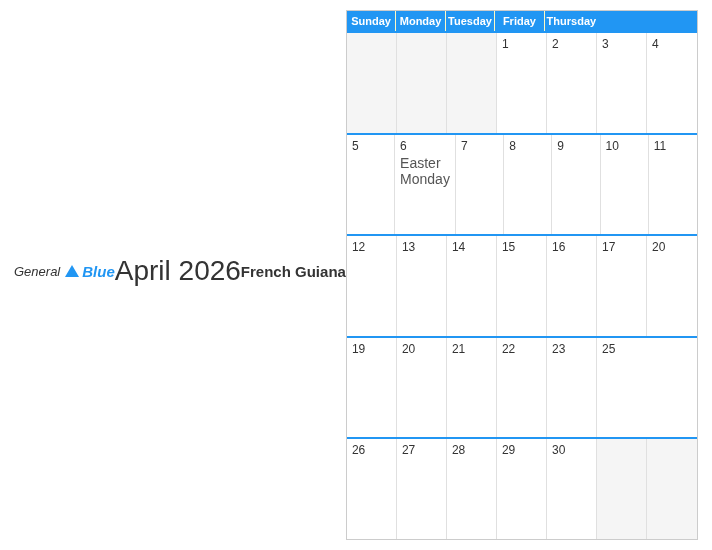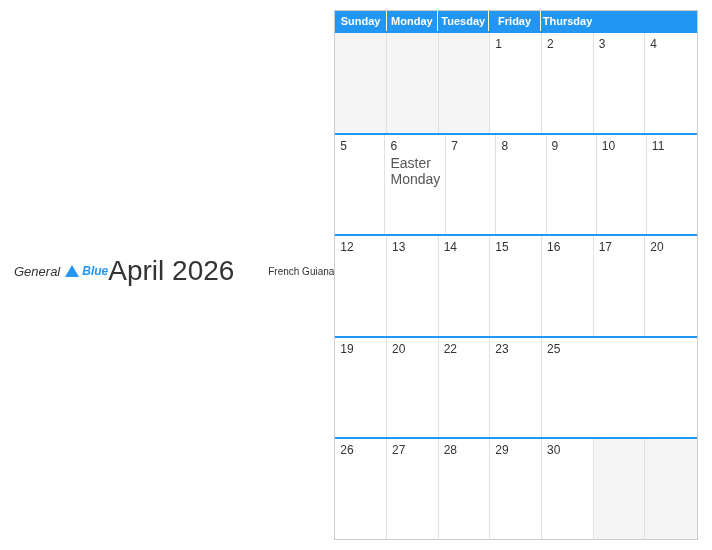--- a/index.html
+++ b/index.html
@@ -28,45 +28,46 @@
       display: flex;
       align-items: center;
       gap: 3px;
     }
     .logo-text-general {
       font-size: 13px;
       color: #333;
       font-style: italic;
     }
     .logo-text-blue {
-      font-size: 12px;
+      font-size: 15px;
       color: #2196f3;
       font-style: italic;
       font-weight: bold;
     }
     .logo-triangle {
       width: 0;
       height: 0;
       border-left: 7px solid transparent;
       border-right: 7px solid transparent;
       border-bottom: 12px solid #2196f3;
       margin-left: 2px;
     }
     .calendar-title {
       font-size: 28px;
       color: #333;
       font-weight: normal;
       text-align: center;
       flex: 1;
     }
     .region-label {
-      font-size: 10px;
+      font-size: 15px;
       color: #333;
       text-align: right;
       min-width: 100px;
+      font-weight: bold;
     }
     
     .calendar {
       flex: 1;
       display: flex;
       flex-direction: column;
       border: 1px solid #ccc;
     }
     .day-headers {
       display: grid;
@@ -205,20 +206,23 @@
           </div>
         </div>
         <div class="week-row">
           <div class="day-cell">
             <span class="day-num">19</span>
           </div>
           <div class="day-cell">
             <span class="day-num">20</span>
           </div>
           <div class="day-cell">
+            <span class="day-num">21</span>
+          </div>
+          <div class="day-cell">
             <span class="day-num">22</span>
           </div>
           <div class="day-cell">
             <span class="day-num">23</span>
           </div>
           <div class="day-cell">
             <span class="day-num">25</span>
           </div>
         </div>
         <div class="week-row">

